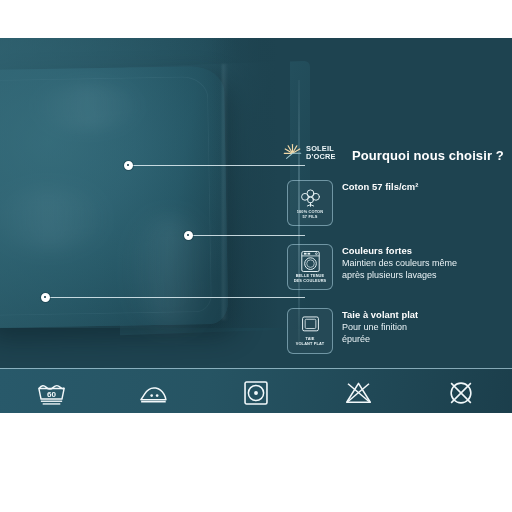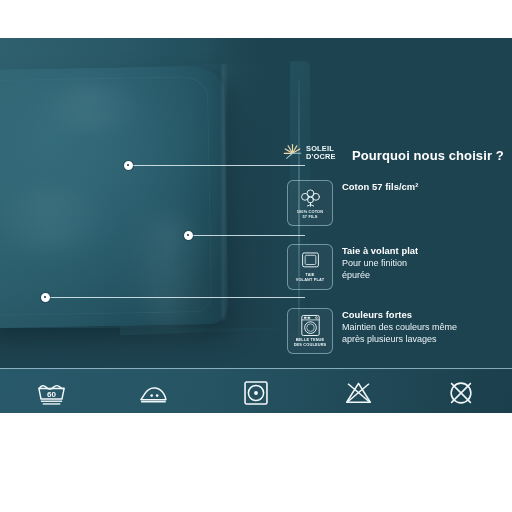--- a/index.html
+++ b/index.html
@@ -316,58 +316,58 @@
 57 FILS</span>
         </div>
         <div class="feature-text">
           <div class="feature-title">Coton 57 fils/cm²</div>
         </div>
       </div>
 
       <div class="feature">
         <div class="badge">
           <span>
-            <svg viewBox="0 0 30 26" width="25" height="21" aria-hidden="true">
-              <rect x="5.2" y="2.4" width="19.6" height="17.2" rx="2" fill="none" stroke="#e8f3f6" stroke-width="1.2"></rect>
-              <rect x="8.4" y="5.3" width="13.2" height="11.4" rx="1.4" fill="none" stroke="#e8f3f6" stroke-width="1"></rect>
-            </svg>
-          </span>
-          <span class="badge-caption">TAIE
-VOLANT PLAT</span>
-        </div>
-        <div class="feature-text">
-          <div class="feature-title">Taie à volant plat</div>
-          <div class="feature-desc">Pour une finition
-épurée</div>
-        </div>
-      </div>
-
-      <div class="feature">
-        <div class="badge">
-          <span>
             <svg viewBox="0 0 28 28" width="23" height="23" aria-hidden="true">
               <rect x="3.4" y="1.8" width="21.2" height="24.4" rx="2" fill="none" stroke="#e8f3f6" stroke-width="1.2"></rect>
               <line x1="3.4" y1="7.2" x2="24.6" y2="7.2" stroke="#e8f3f6" stroke-width="1"></line>
               <rect x="6" y="3.4" width="3.2" height="2.2" fill="#e8f3f6"></rect>
               <rect x="10.4" y="3.4" width="3.2" height="2.2" fill="#e8f3f6"></rect>
               <circle cx="21.2" cy="4.5" r="1.1" fill="none" stroke="#e8f3f6" stroke-width=".9"></circle>
               <circle cx="14" cy="16.6" r="7.1" fill="none" stroke="#e8f3f6" stroke-width="1.2"></circle>
               <circle cx="14" cy="16.6" r="4.6" fill="none" stroke="#e8f3f6" stroke-width=".8"></circle>
             </svg>
           </span>
           <span class="badge-caption">BELLE TENUE
 DES COULEURS</span>
         </div>
         <div class="feature-text">
           <div class="feature-title">Couleurs fortes</div>
           <div class="feature-desc">Maintien des couleurs même
 après plusieurs lavages</div>
         </div>
       </div>
 
+      <div class="feature">
+        <div class="badge">
+          <span>
+            <svg viewBox="0 0 30 26" width="25" height="21" aria-hidden="true">
+              <rect x="5.2" y="2.4" width="19.6" height="17.2" rx="2" fill="none" stroke="#e8f3f6" stroke-width="1.2"></rect>
+              <rect x="8.4" y="5.3" width="13.2" height="11.4" rx="1.4" fill="none" stroke="#e8f3f6" stroke-width="1"></rect>
+            </svg>
+          </span>
+          <span class="badge-caption">TAIE
+VOLANT PLAT</span>
+        </div>
+        <div class="feature-text">
+          <div class="feature-title">Taie à volant plat</div>
+          <div class="feature-desc">Pour une finition
+épurée</div>
+        </div>
+      </div>
+
     </div>
 
     <div class="care">
 
       <div class="care-item">
         <div class="care-icon">
           <svg viewBox="0 0 34 30" width="31" height="27" aria-hidden="true">
             <path d="M3 9.5 H31 L28.6 21.2 H5.4 Z" fill="none" stroke="#f2f8fa" stroke-width="1.6" stroke-linejoin="round"></path>
             <path d="M3.4 9.2 C6 5.6 8.6 5.6 11.2 8.2 C13.8 10.8 16.4 10.8 19 8.2 C21.6 5.6 24.2 5.6 26.8 8.2 C28.4 9.8 29.8 9.8 30.8 9.1" fill="none" stroke="#f2f8fa" stroke-width="1.6" stroke-linecap="round"></path>
             <text x="17" y="18.6" text-anchor="middle" font-family="Liberation Sans, sans-serif" font-size="9" font-weight="bold" fill="#f2f8fa">60</text>

